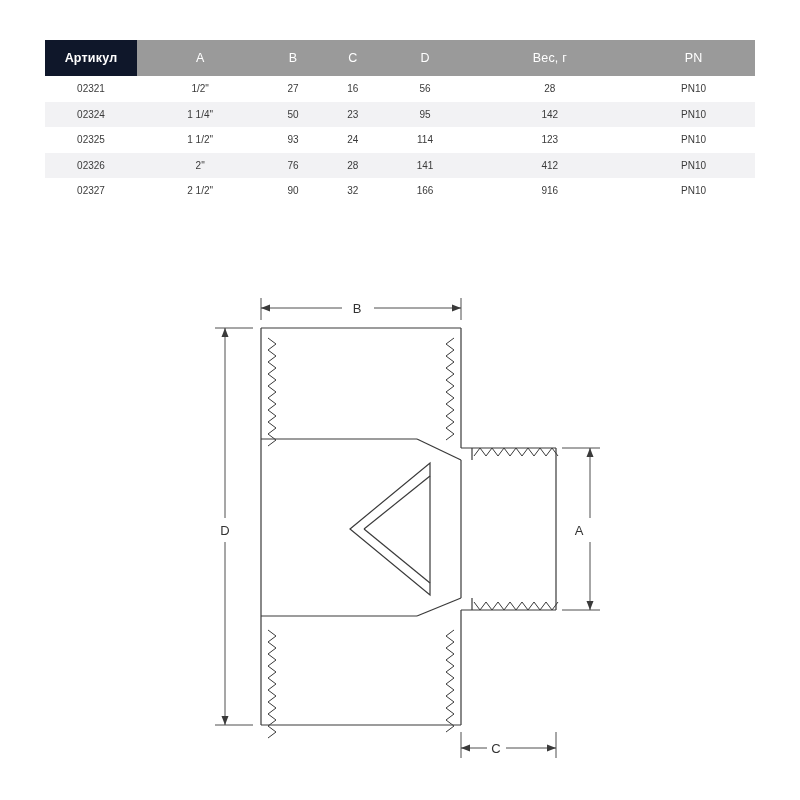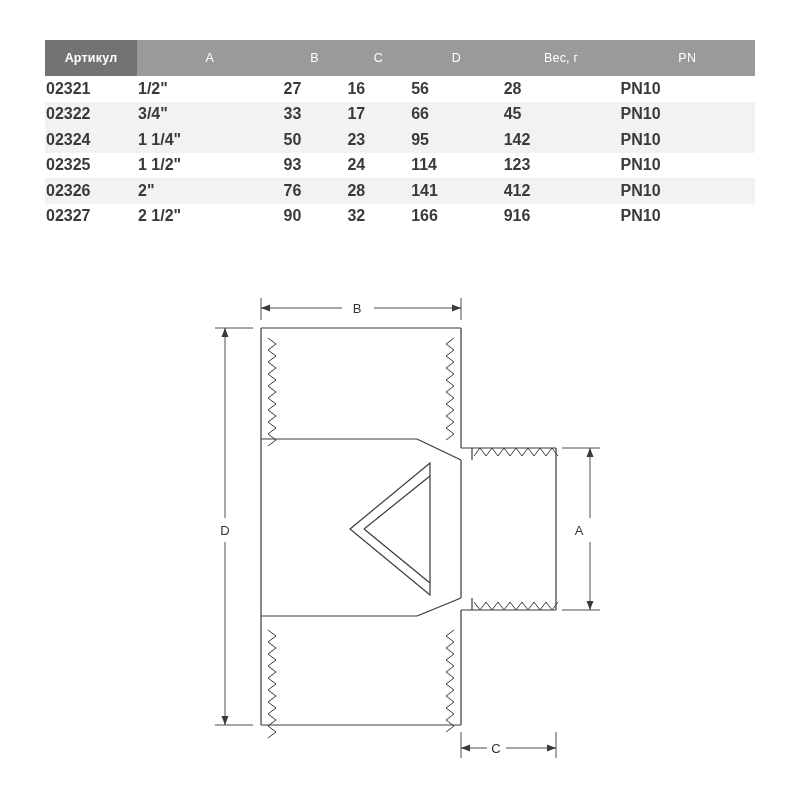--- a/index.html
+++ b/index.html
@@ -31,30 +31,30 @@
   table.spec th {
     font-weight: normal;
     height: 34px;
     color: #ffffff;
     background: #9a9a9a;
     text-align: center;
     font-size: 12.5px;
     letter-spacing: .2px;
   }
   table.spec th.first-col {
-    background: #737373;
+    background: #0f172a;
     font-weight: bold;
     width: 90px;
   }
   table.spec td {
     height: 23.5px;
+    text-align: center;
     color: #3a3a3a;
-    font-size: 16px;
+    font-size: 10px;
     background: #ffffff;
-    font-weight: bold;
   }
   table.spec tr.alt td {
     background: #f2f2f4;
   }
   table.spec td.first-col {
     color: #3a3a3a;
   }
 
   
   #drawing {
@@ -93,29 +93,20 @@
       <tr>
         <td class="first-col">02321</td>
         <td>1/2"</td>
         <td>27</td>
         <td>16</td>
         <td>56</td>
         <td>28</td>
         <td>PN10</td>
       </tr>
       <tr class="alt">
-        <td class="first-col">02322</td>
-        <td>3/4"</td>
-        <td>33</td>
-        <td>17</td>
-        <td>66</td>
-        <td>45</td>
-        <td>PN10</td>
-      </tr>
-      <tr class="alt">
         <td class="first-col">02324</td>
         <td>1 1/4"</td>
         <td>50</td>
         <td>23</td>
         <td>95</td>
         <td>142</td>
         <td>PN10</td>
       </tr>
       <tr>
         <td class="first-col">02325</td>

